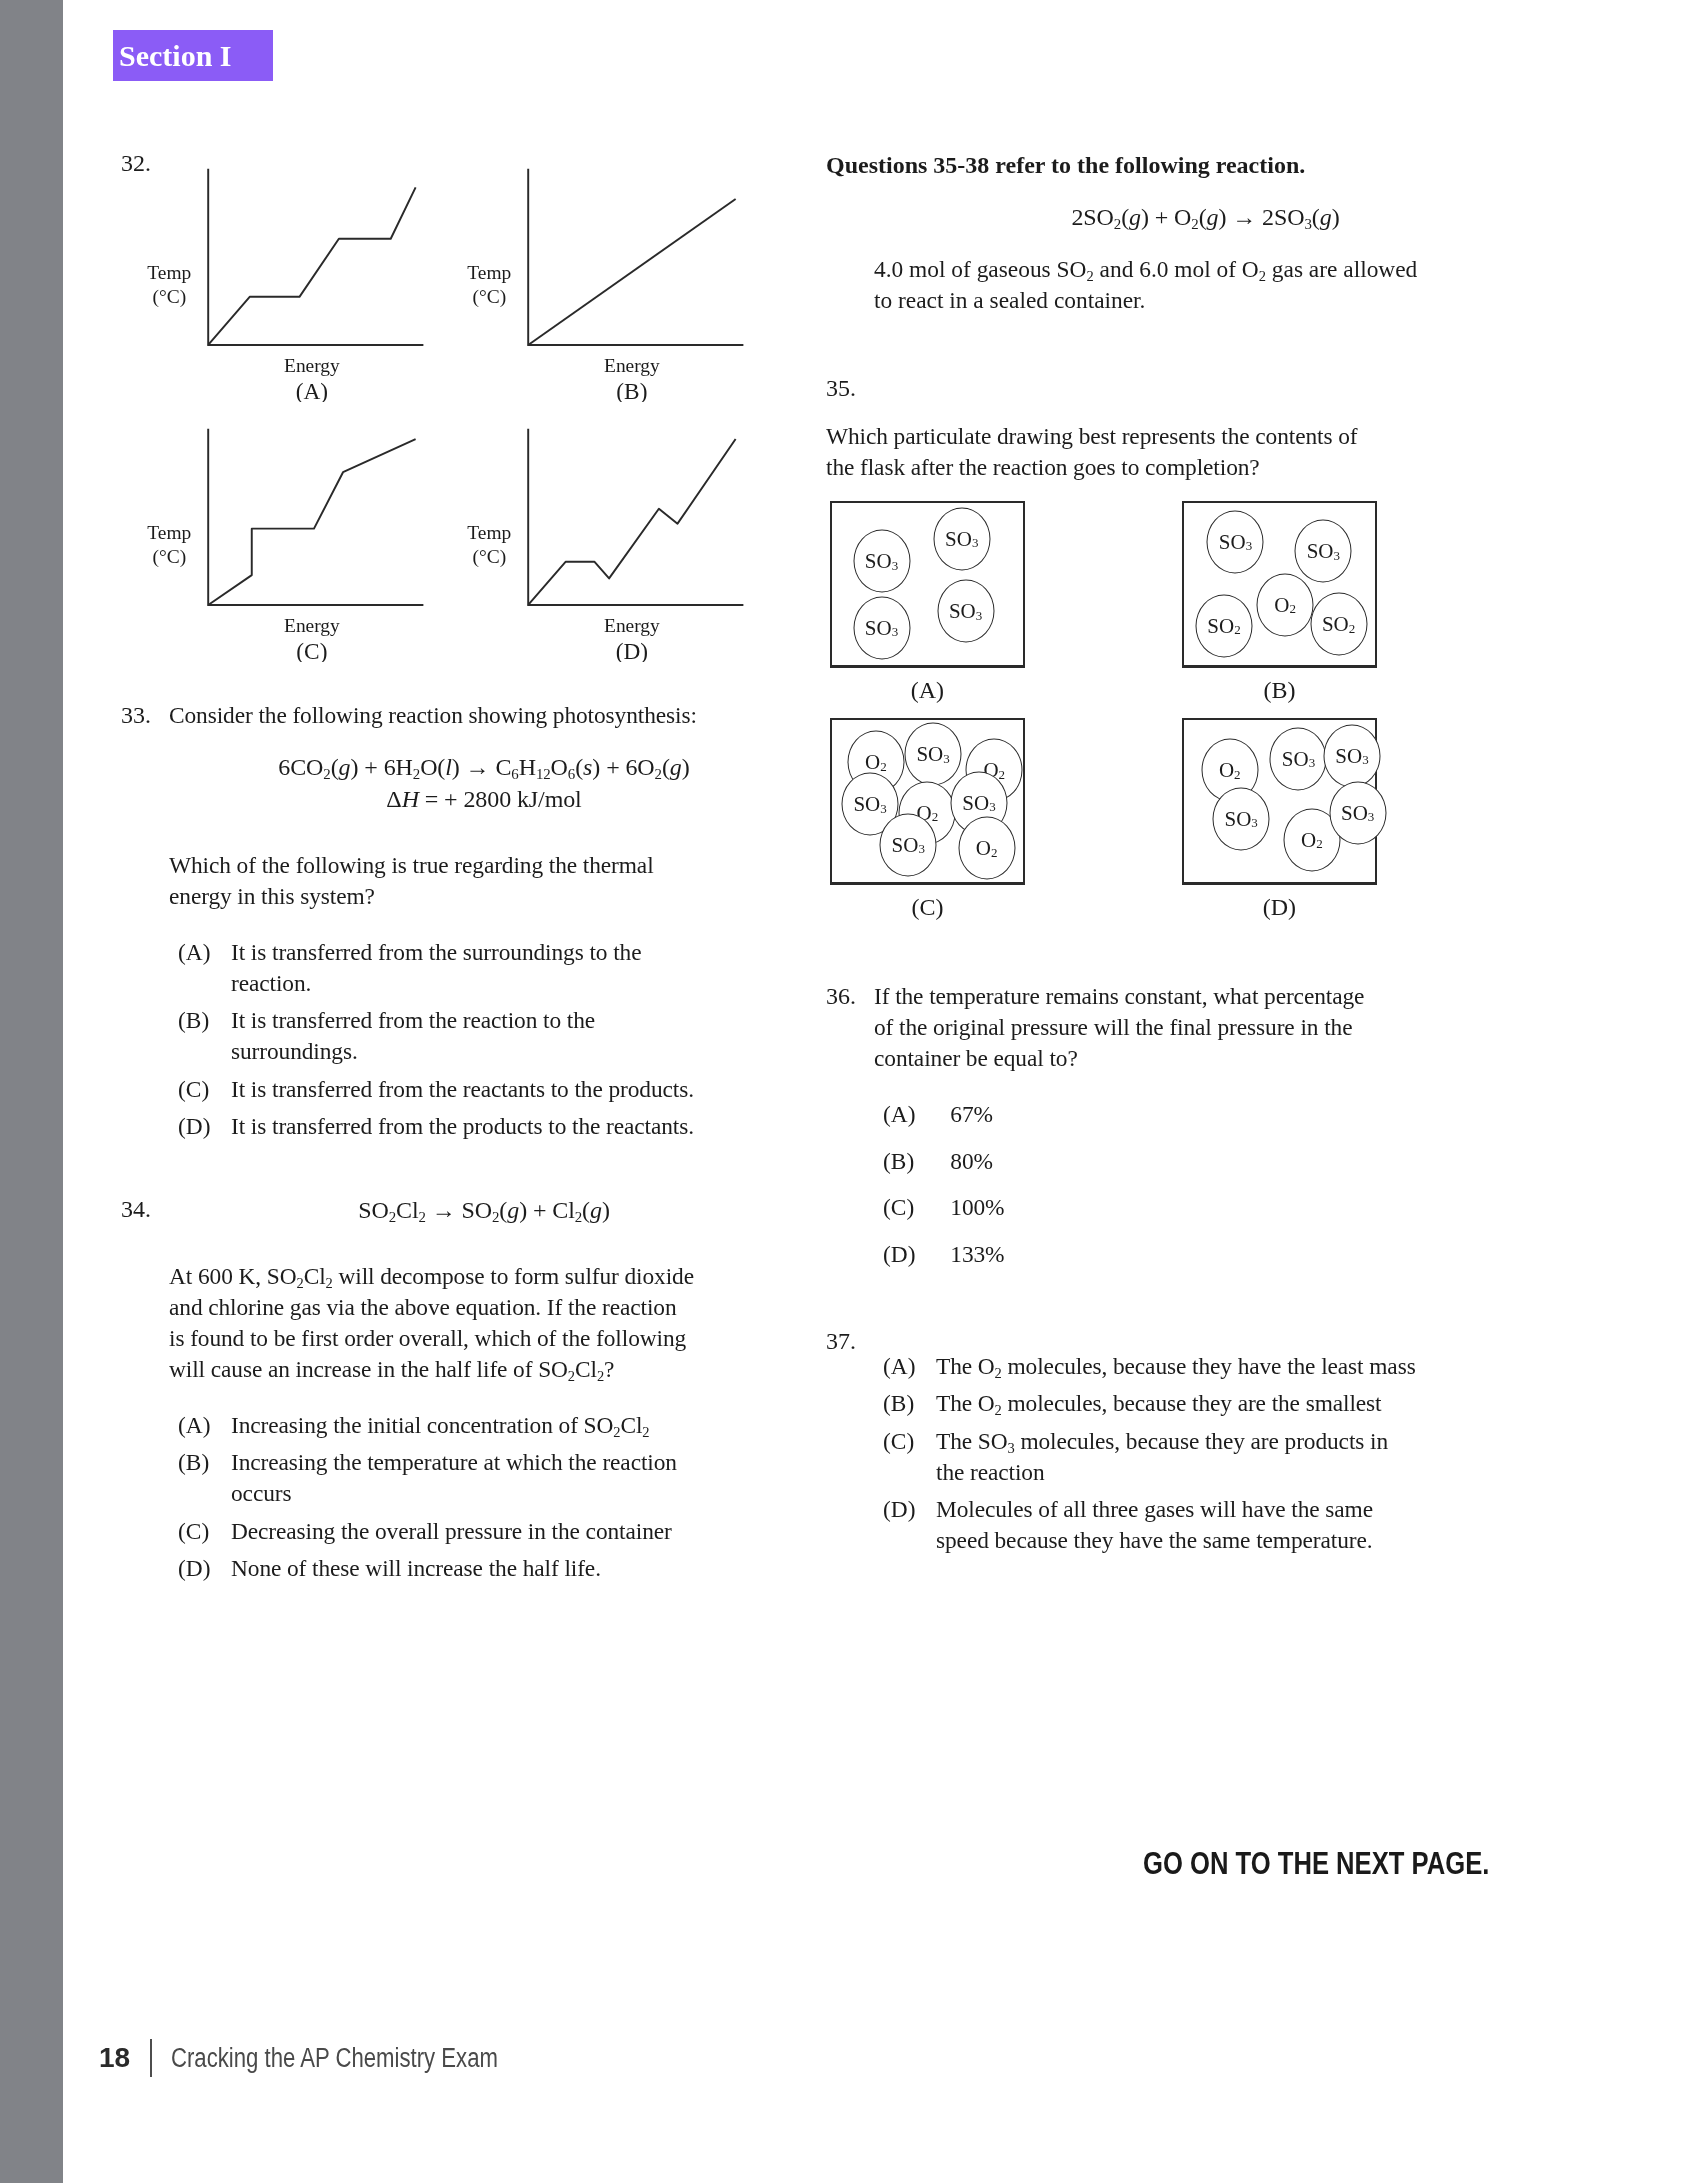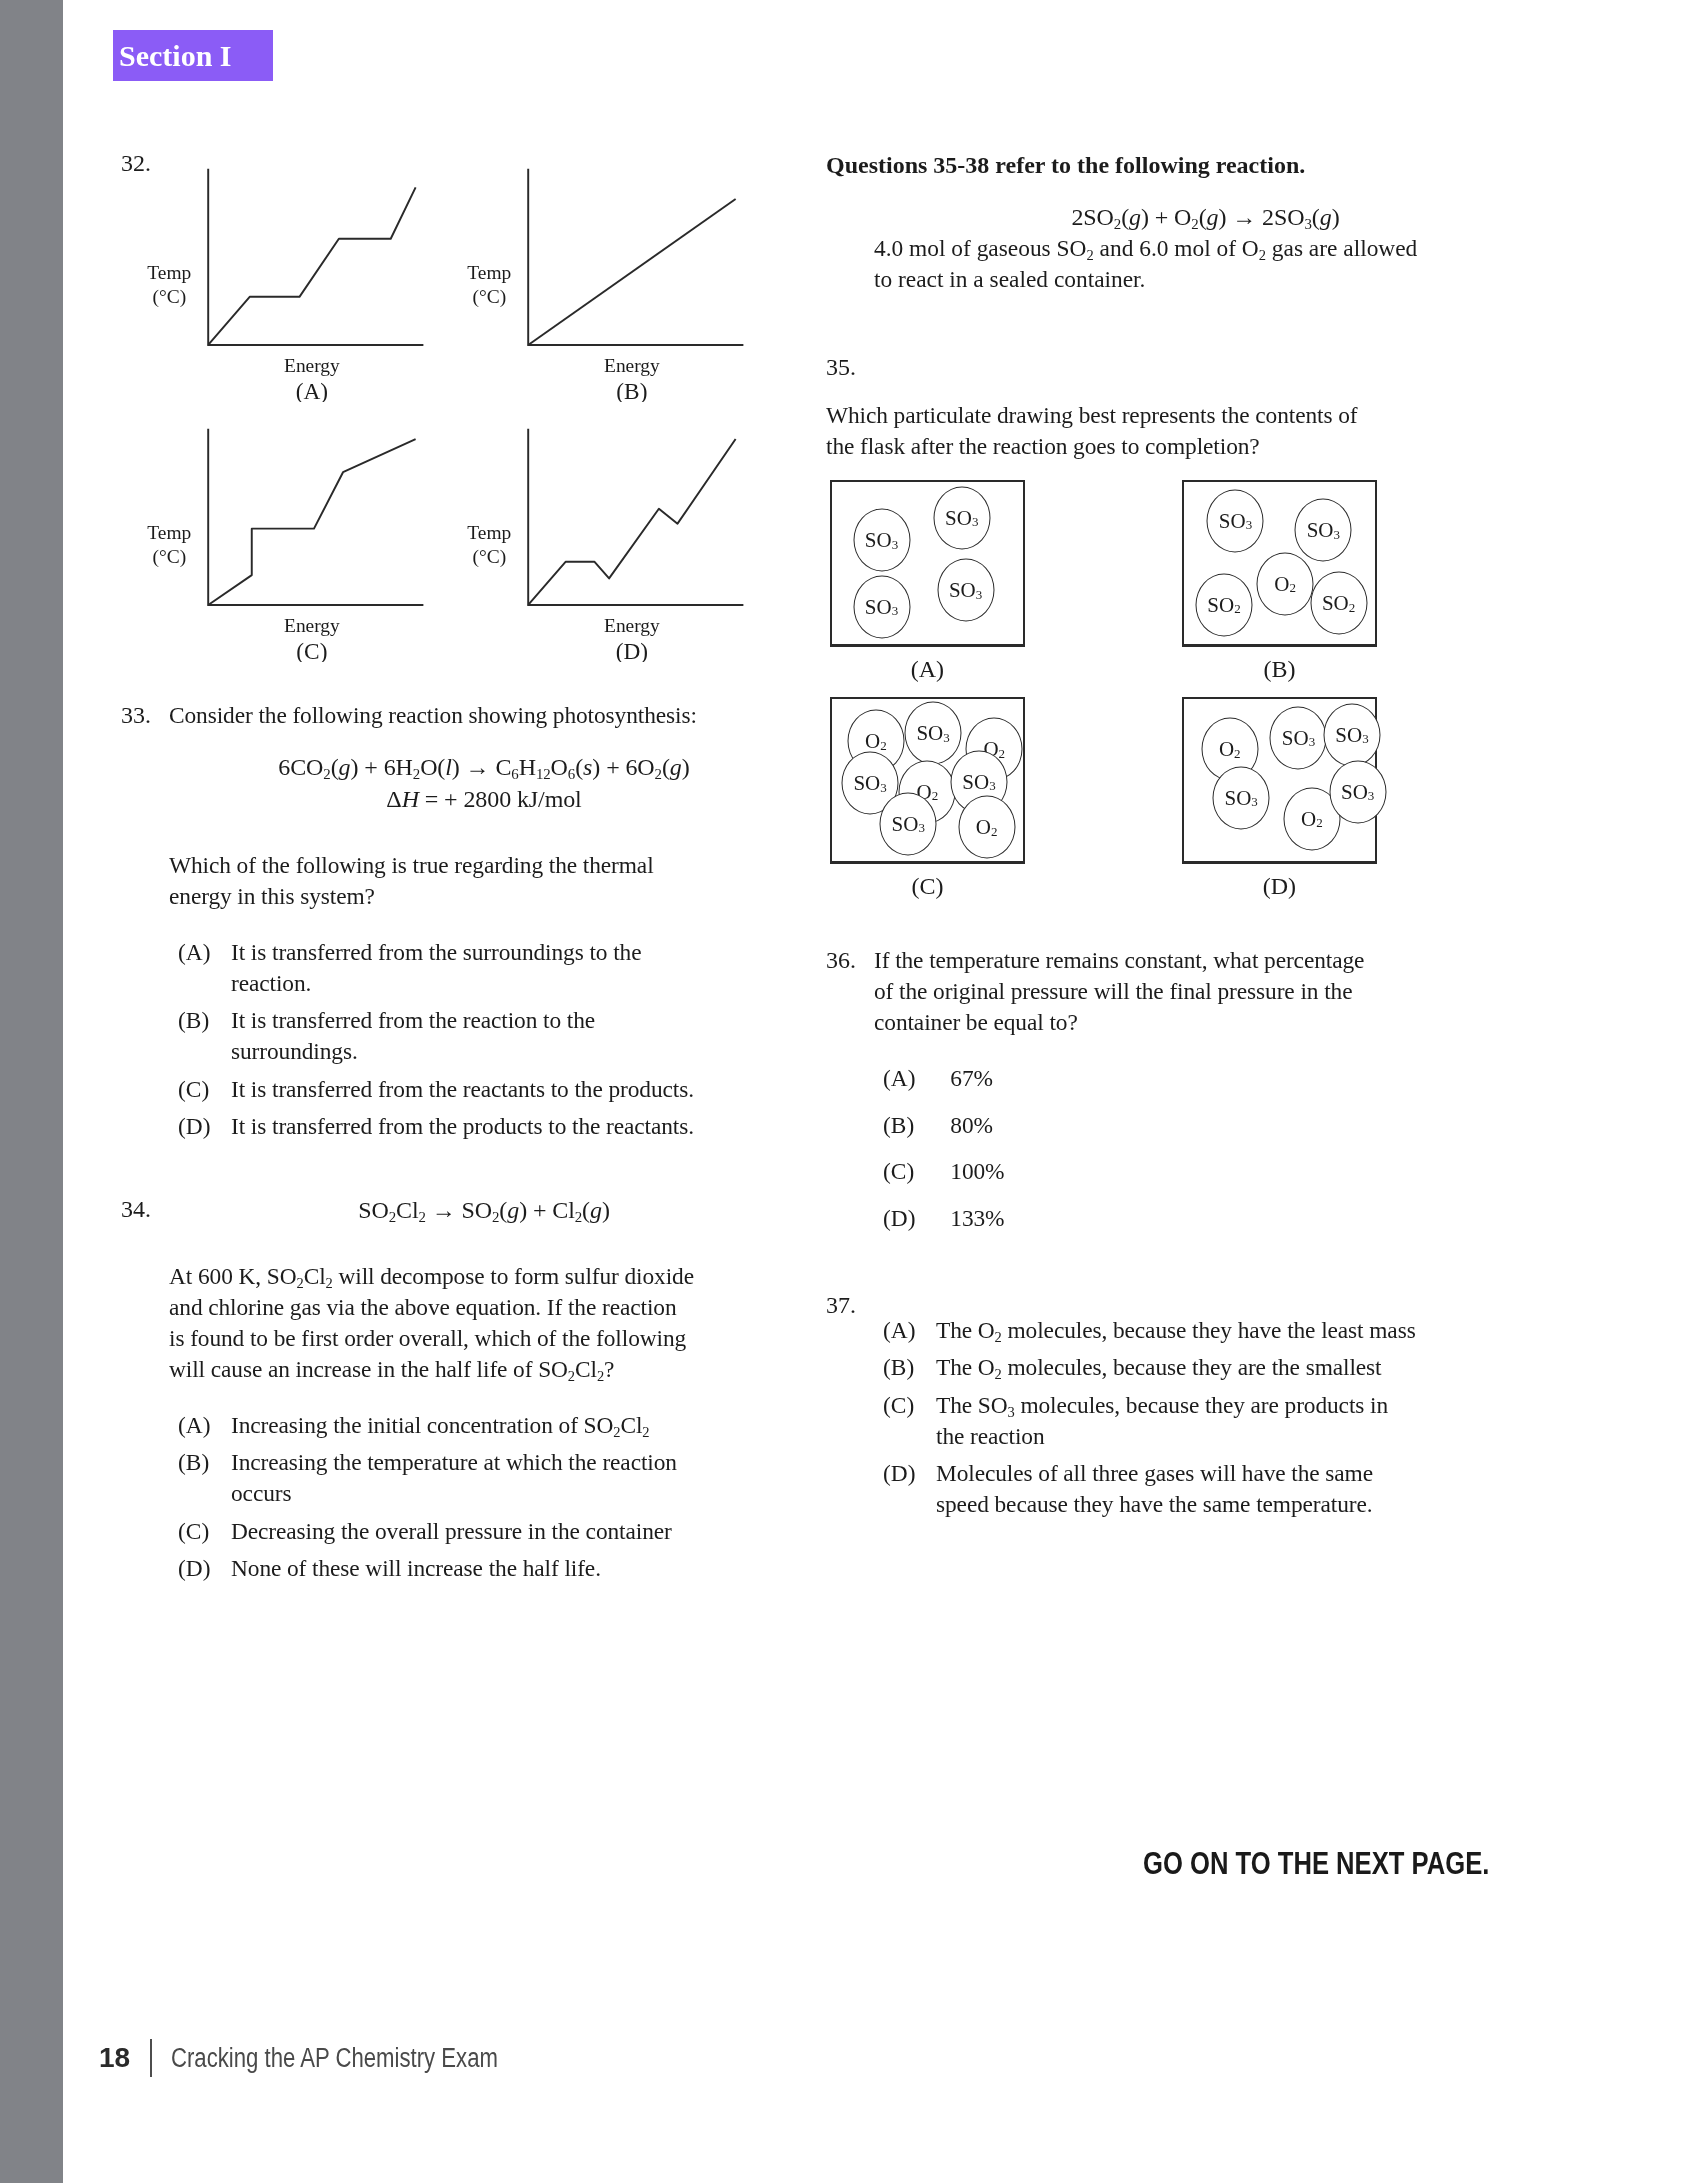--- a/index.html
+++ b/index.html
@@ -23,23 +23,23 @@
   .eq{font-size:24px;line-height:32px;text-align:center;letter-spacing:-0.1px;}
   .eq-block{margin-top:19.5px;}
   .stem-after{margin-top:35px;}
   .choices{margin-top:25px;}
   .choice{display:flex;align-items:flex-start;margin-bottom:6.5px;}
   .choice-label{flex:0 0 62px;width:62px;font-size:23.4px;line-height:31px;padding-left:9px;box-sizing:border-box;}
   .choice-text{flex:1;font-size:23.4px;line-height:31px;letter-spacing:-0.1px;}
   .choices-wide .choice{margin-bottom:15.6px;}
   .choices-wide .choice-text{padding-left:14.3px;}
   .group-header{font-weight:bold;font-size:24px;line-height:31px;margin-top:10.4px;}
-  .setup{font-size:23.4px;line-height:31px;margin-left:48px;}
+  .setup{font-size:23.4px;line-height:31px;margin-left:48px;margin-top:21px;}
   .q35{margin-top:57px;flex-direction:column;}
-  .q36{margin-top:45px;}
+  .q36{margin-top:60px;}
   .q37{margin-top:40px;}
   .pbox-grid{display:grid;grid-template-columns:195px 195px;column-gap:157px;row-gap:14.3px;margin-top:18px;margin-left:3.9px;}
   .pbox-wrap{width:195px;}
   .pbox{position:relative;width:195px;height:167px;border:2.6px solid #2a2a2a;border-bottom-width:3.9px;box-sizing:border-box;background:#fff;}
   .pcap{text-align:center;font-size:24px;margin-top:9px;}
   .mol{position:absolute;width:55px;height:61px;border:1.9px solid #2a2a2a;border-radius:50%;
        transform:translate(-50%,-50%);display:flex;align-items:center;justify-content:center;
        font-size:21px;background:#fff;}
   sub{font-size:62%;vertical-align:baseline;position:relative;top:0.3em;line-height:0;}
   .go-on{position:absolute;top:1846px;right:193px;font-family:"Liberation Sans",sans-serif;

